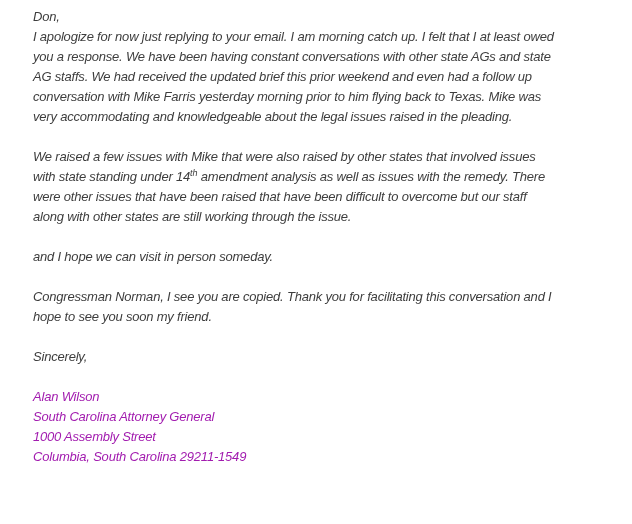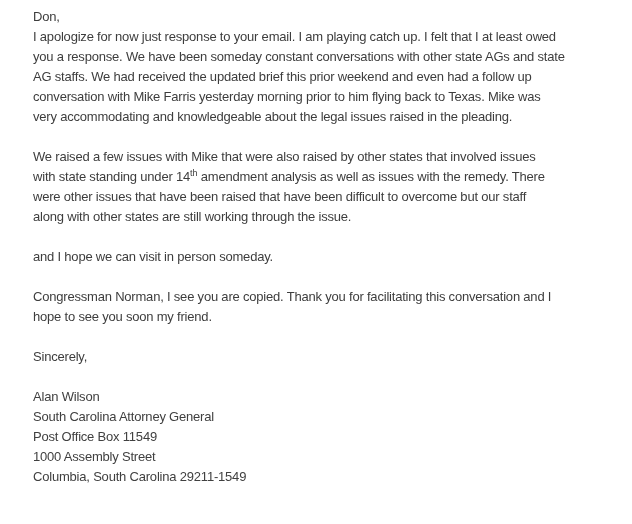--- a/index.html
+++ b/index.html
@@ -19,41 +19,42 @@
     font-size: 13px;
     letter-spacing: -0.2px;
   }
   .para {
     margin: 0 0 20px 0;
   }
   .ln {
     height: 20px;
     line-height: 20px;
     white-space: nowrap;
+    font-style: italic;
   }
   .sup {
     font-size: 9px;
     vertical-align: super;
     line-height: 0;
     letter-spacing: -0.1px;
     text-align: center;
   }
   .signature-block .ln {
-    color: #404040;
+    color: #a21caf;
   }
 </style>
 </head>
 <body>
 
 <div class="letter">
 
   <div class="para">
     <div class="ln">Don,</div>
-    <div class="ln">I apologize for now just response to your email. I am playing catch up. I felt that I at least owed</div>
-    <div class="ln">you a response. We have been someday constant conversations with other state AGs and state</div>
+    <div class="ln">I apologize for now just replying to your email. I am morning catch up. I felt that I at least owed</div>
+    <div class="ln">you a response. We have been having constant conversations with other state AGs and state</div>
     <div class="ln">AG staffs. We had received the updated brief this prior weekend and even had a follow up</div>
     <div class="ln">conversation with Mike Farris yesterday morning prior to him flying back to Texas. Mike was</div>
     <div class="ln">very accommodating and knowledgeable about the legal issues raised in the pleading.</div>
   </div>
 
   <div class="para">
     <div class="ln">We raised a few issues with Mike that were also raised by other states that involved issues</div>
     <div class="ln"><span>with state standing under 14</span><span class="sup">th</span><span> amendment analysis as well as issues with the remedy. There</span></div>
     <div class="ln">were other issues that have been raised that have been difficult to overcome but our staff</div>
     <div class="ln">along with other states are still working through the issue.</div>
@@ -68,18 +69,17 @@
     <div class="ln">hope to see you soon my friend.</div>
   </div>
 
   <div class="para">
     <div class="ln">Sincerely,</div>
   </div>
 
   <div class="para signature-block">
     <div class="ln">Alan Wilson</div>
     <div class="ln">South Carolina Attorney General</div>
-    <div class="ln">Post Office Box 11549</div>
     <div class="ln">1000 Assembly Street</div>
     <div class="ln">Columbia, South Carolina 29211-1549</div>
   </div>
 
 </div>
 
 </body></html>

